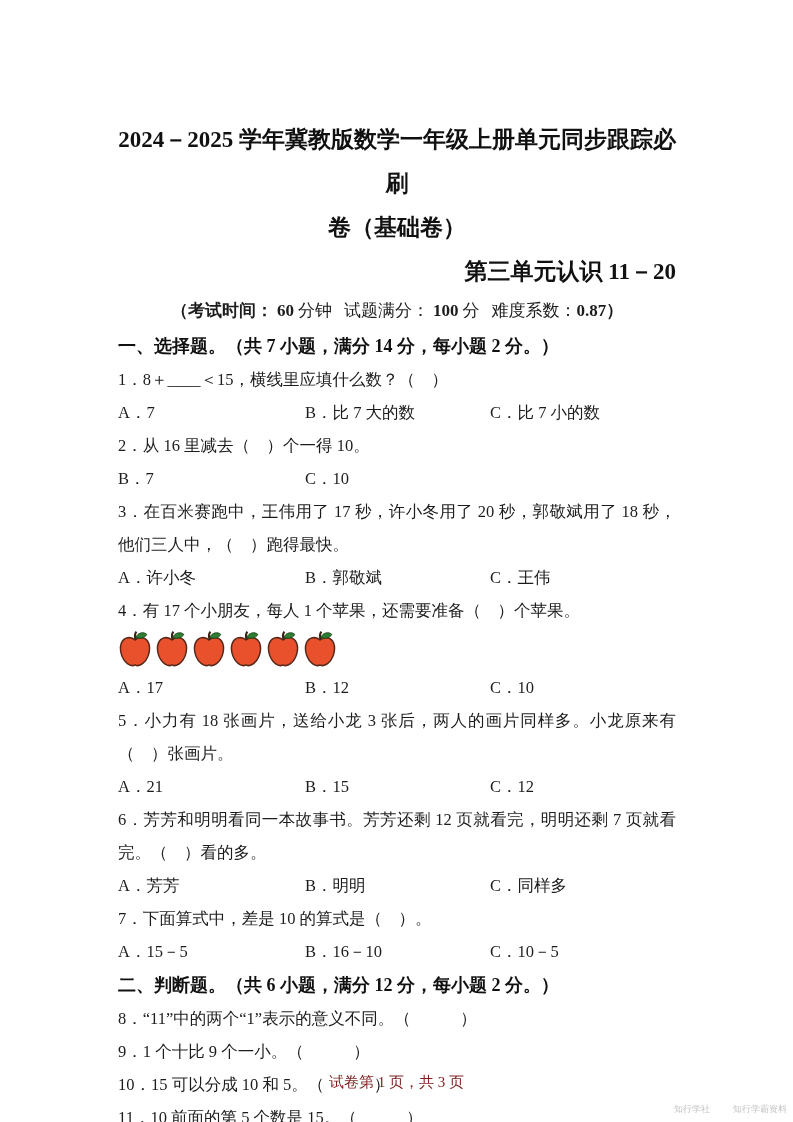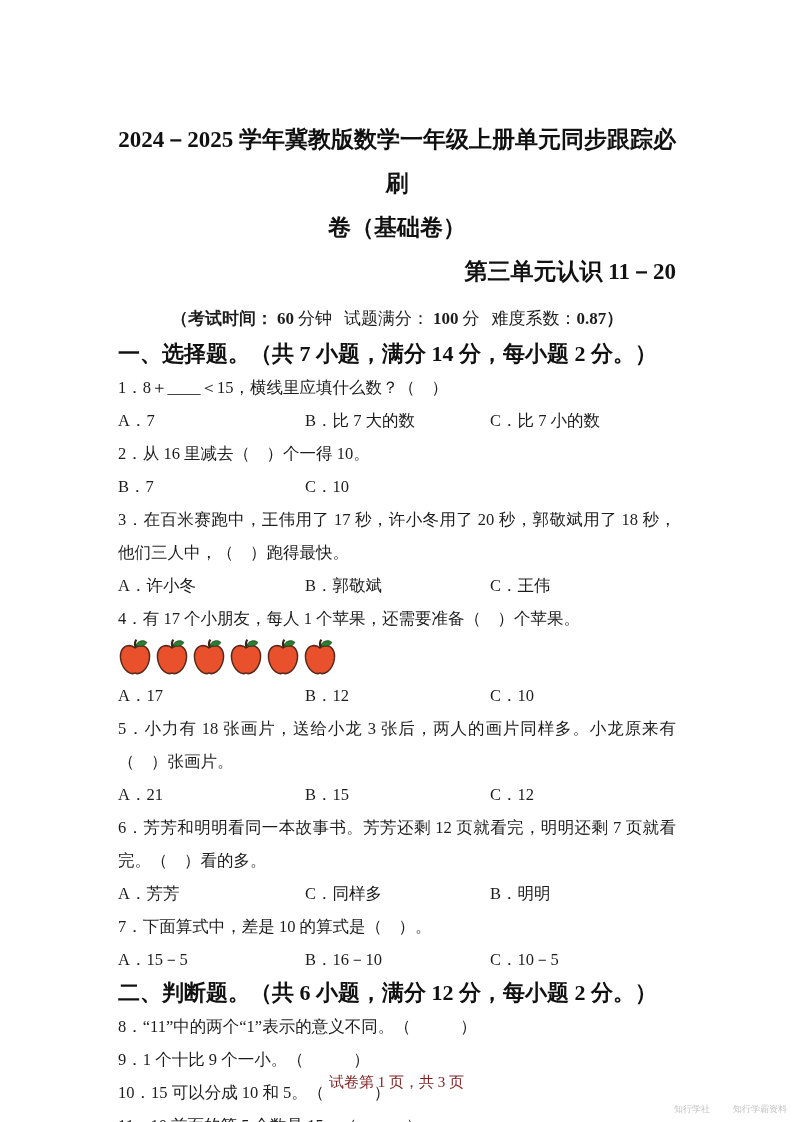--- a/index.html
+++ b/index.html
@@ -9,26 +9,26 @@
     background:#ffffff;
     overflow:hidden;
     font-family:"Liberation Serif","DejaVu Serif",serif;
     color:#1c1c1c;
   }
   .content { position:absolute; left:118px; top:118px; width:558px; }
 
   .title   { font-size:23px; font-weight:700; text-align:center; line-height:44px; margin:0; color:#111; }
   .subtitle{ font-size:23px; font-weight:700; text-align:right; line-height:44px; margin:0; color:#111; }
 
-  .info { text-align:center; font-size:17px; line-height:33px; margin:8px 0 2px; white-space:nowrap; }
+  .info { text-align:center; font-size:17px; line-height:33px; margin:0 0 2px; white-space:nowrap; }
   .info .b { font-weight:700; }
   .info .n { font-weight:700; margin:0 4px; }
   .info .sp { margin-right:12px; }
 
-  .sec { font-size:22px; font-weight:700; line-height:34px; margin:0; color:#111; }
+  .sec { font-size:18px; font-weight:700; line-height:34px; margin:0; color:#111; }
 
   .q   { font-size:16.5px; line-height:33px; margin:0; text-align:justify; }
   .opts{ display:grid; grid-template-columns:187px 185px auto; font-size:16.5px; line-height:33px; }
 
   .apples { display:flex; gap:3px; align-items:center; height:42px; margin:1px 0; }
   .apple  { display:block; }
 
   .footer { position:absolute; left:0; right:0; bottom:30px; text-align:center; font-size:15px; color:#7f1d1d; }
 
   .watermark {
@@ -118,22 +118,22 @@
     <p class="q">5．小力有 18 张画片，送给小龙 3 张后，两人的画片同样多。小龙原来有（　）张画片。</p>
     <div class="opts">
       <span>A．21</span>
       <span>B．15</span>
       <span>C．12</span>
     </div>
 
     <p class="q">6．芳芳和明明看同一本故事书。芳芳还剩 12 页就看完，明明还剩 7 页就看完。（　）看的多。</p>
     <div class="opts">
       <span>A．芳芳</span>
+      <span>B．明明</span>
       <span>C．同样多</span>
-      <span>B．明明</span>
     </div>
 
     <p class="q">7．下面算式中，差是 10 的算式是（　）。</p>
     <div class="opts">
       <span>A．15－5</span>
       <span>B．16－10</span>
       <span>C．10－5</span>
     </div>
 
     <h3 class="sec">二、判断题。（共 6 小题，满分 12 分，每小题 2 分。）</h3>

